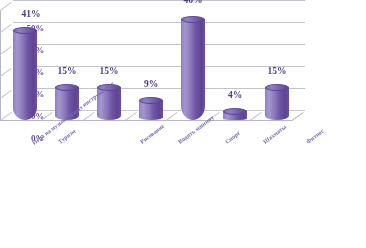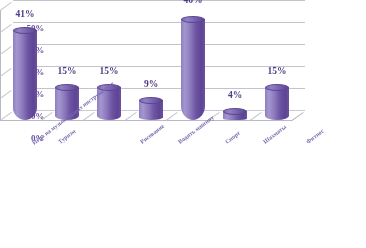--- a/index.html
+++ b/index.html
@@ -223,21 +223,21 @@
     <div class="floor-sep" style="left:83px; top:120px;"></div>
     <div class="floor-sep" style="left:125px; top:120px;"></div>
     <div class="floor-sep" style="left:166px; top:120px;"></div>
     <div class="floor-sep" style="left:208px; top:120px;"></div>
     <div class="floor-sep" style="left:250px; top:120px;"></div>
 
     <div class="bar" style="left:13px; width:24px; height:90px; top:30px;">
       <div class="bar-body" style="height:90px;"></div>
       <div class="bar-top" style="top:-3px;"></div>
     </div>
-    <div class="bar-label" style="left:5px; top:9px;">41%</div>
+    <div class="bar-label" style="left:11px; top:9px;">41%</div>
 
     <div class="bar" style="left:55px; width:24px; height:33px; top:87px;">
       <div class="bar-body" style="height:33px;"></div>
       <div class="bar-top" style="top:-3px;"></div>
     </div>
     <div class="bar-label" style="left:47px; top:66px;">15%</div>
 
     <div class="bar" style="left:97px; width:24px; height:33px; top:87px;">
       <div class="bar-body" style="height:33px;"></div>
       <div class="bar-top" style="top:-3px;"></div>

